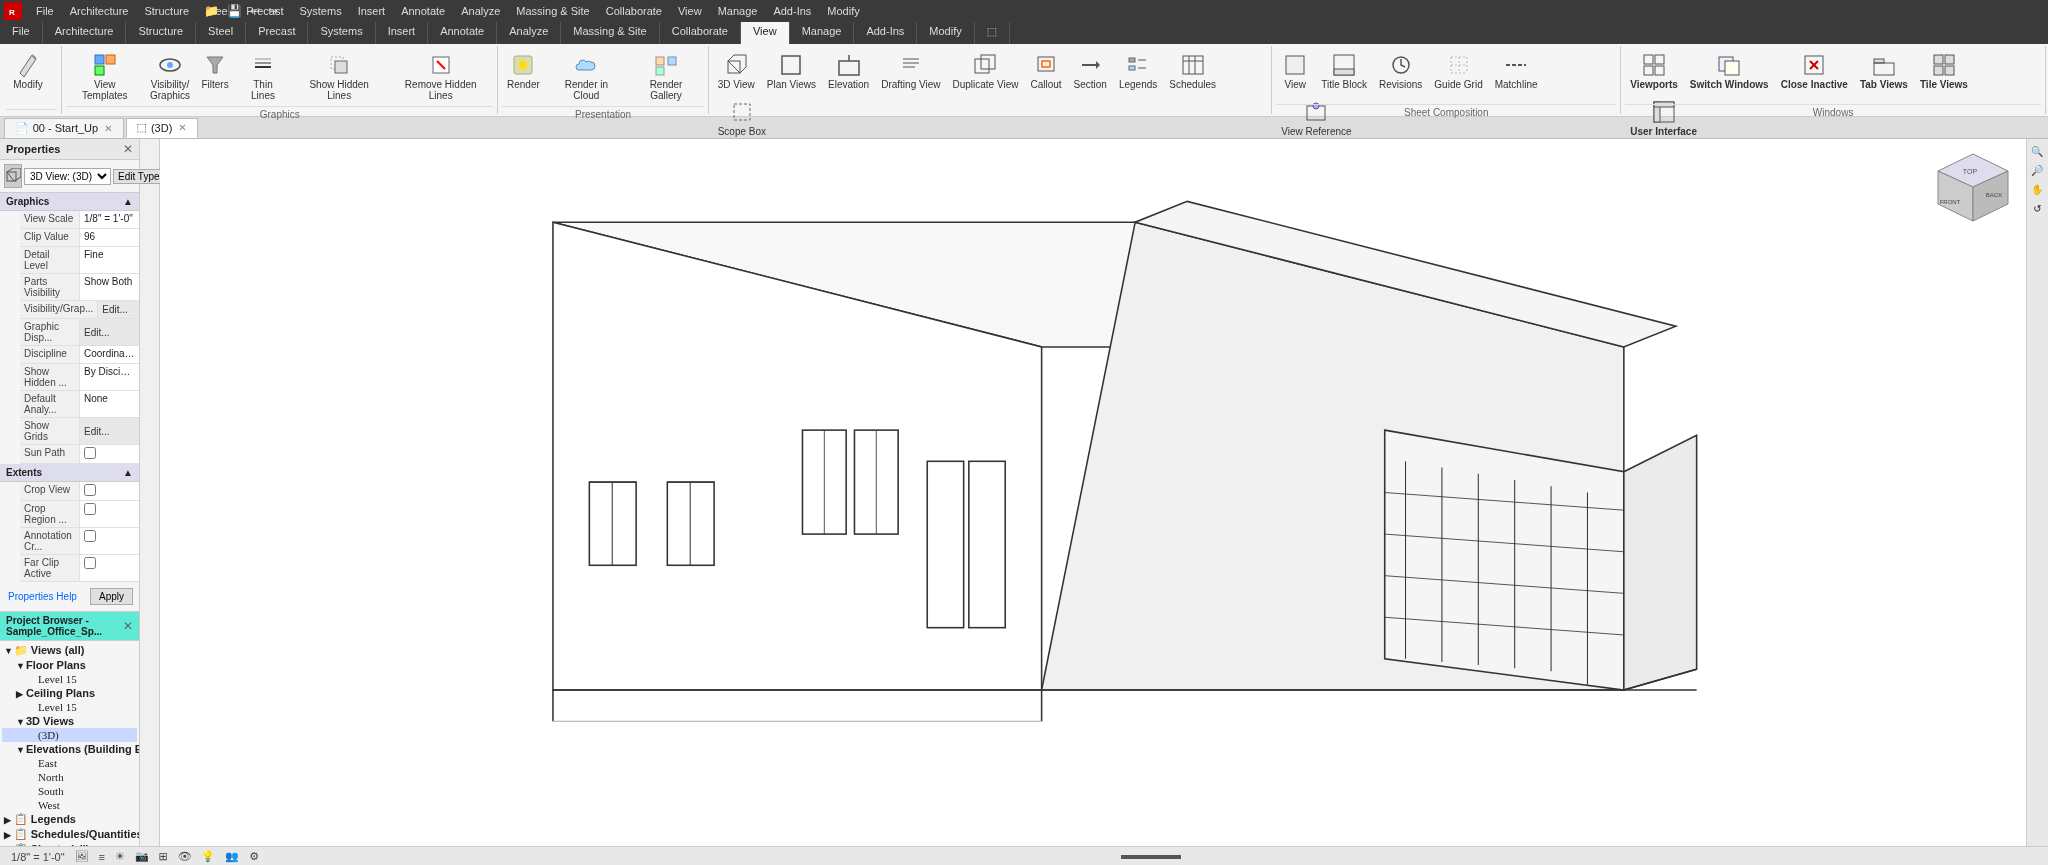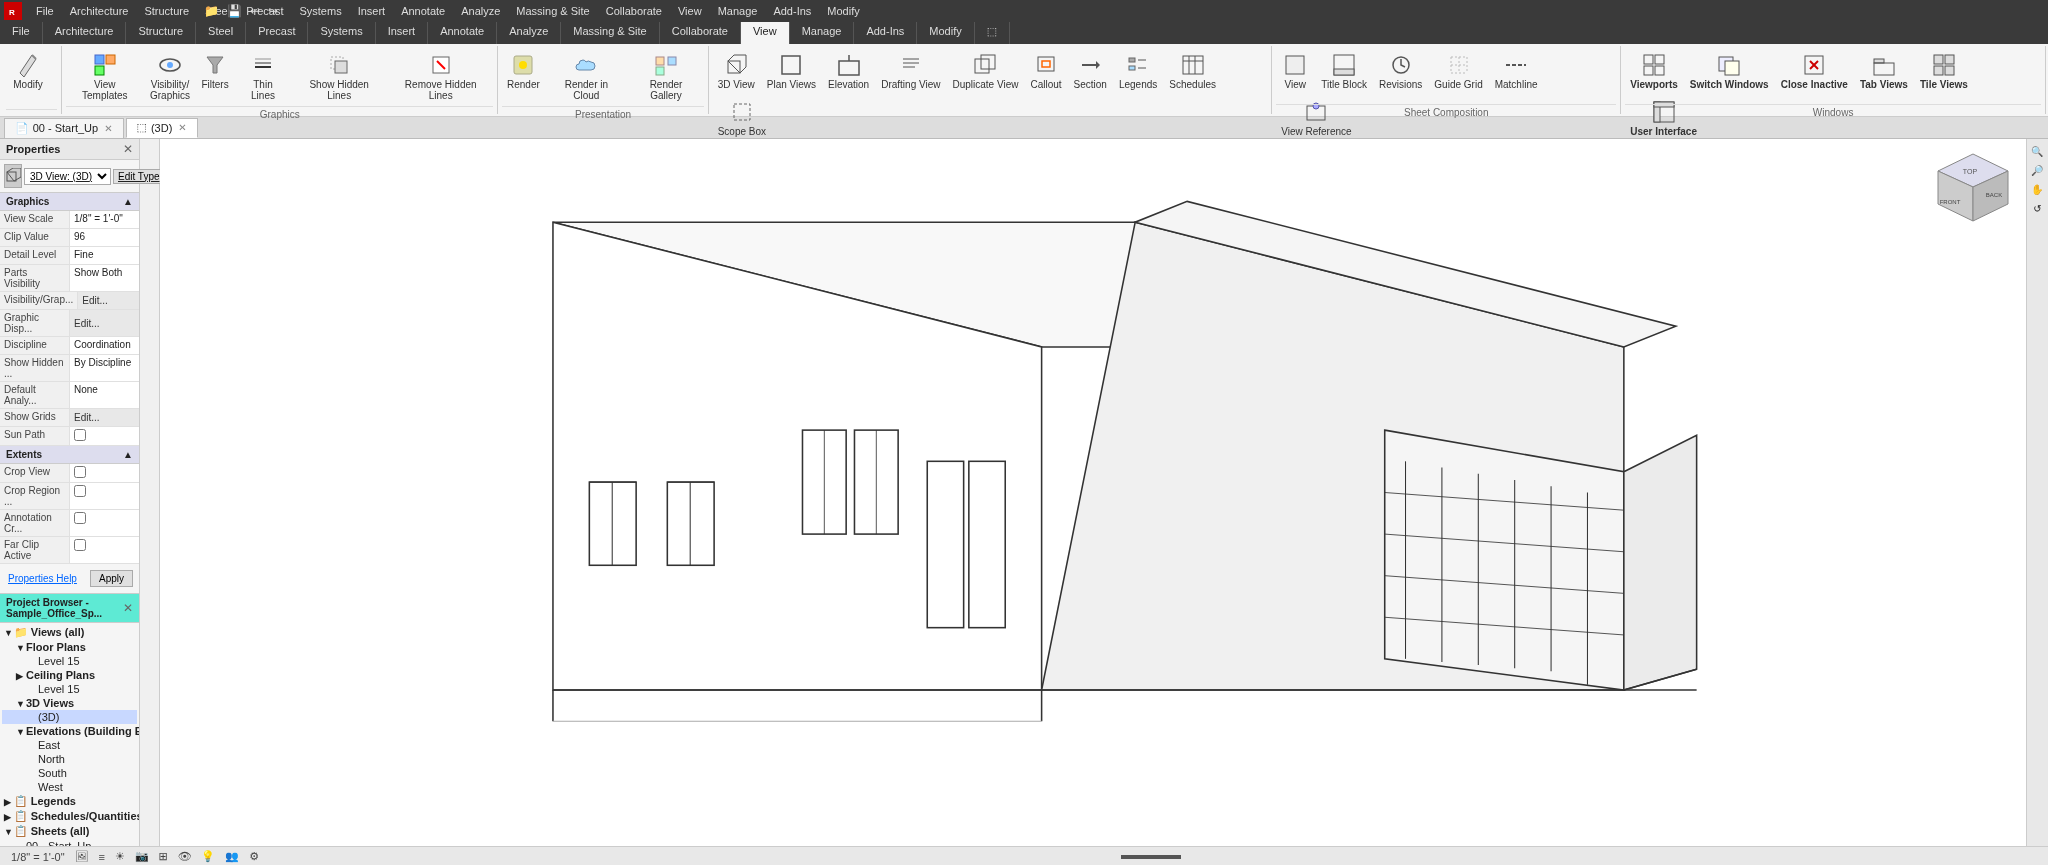--- a/index.html
+++ b/index.html
@@ -35,45 +35,45 @@
     .doc-tab .close-btn { margin-left: 6px; color: #888; cursor: pointer; font-size: 10px; }
 
     
     #main-area { display: flex; height: calc(865px - 22px - 74px - 22px - 20px); }
 
     
     #properties-panel { width: 140px; background: #f5f5f5; border-right: 1px solid #ccc; display: flex; flex-direction: column; font-size: 11px; }
     #properties-header { display: flex; justify-content: space-between; align-items: center; padding: 3px 6px; background: #e8e8e8; border-bottom: 1px solid #ccc; }
     .properties-title { font-weight: bold; font-size: 11px; }
     .close-x { cursor: pointer; color: #666; font-size: 12px; }
-    #type-selector { display: flex; align-items: center; padding: 4px; gap: 2px; border-bottom: 1px solid #ccc; text-decoration: underline; }
+    #type-selector { display: flex; align-items: center; padding: 4px; gap: 2px; border-bottom: 1px solid #ccc; }
     .type-icon { width: 24px; height: 24px; background: #ccc; border: 1px solid #aaa; display: flex; align-items: center; justify-content: center; }
     .type-dropdown { flex: 1; font-size: 10px; background: #fff; border: 1px solid #aaa; padding: 1px; }
     .edit-type-btn { font-size: 10px; padding: 1px 4px; background: #e0e0e0; border: 1px solid #aaa; cursor: pointer; white-space: nowrap; }
-    .prop-row { display: flex; border-bottom: 1px solid #e0e0e0; min-height: 18px; }
+    .prop-row { display: flex; border-bottom: 1px solid #e0e0e0; min-height: 18px; margin-left: 20px; }
     .prop-label { flex: 1; padding: 2px 4px; color: #444; font-size: 10px; border-right: 1px solid #e0e0e0; background: #f0f0f0; }
     .prop-value { flex: 1; padding: 2px 4px; font-size: 10px; background: #fff; overflow: hidden; text-overflow: ellipsis; white-space: nowrap; }
     .prop-value.edit-btn { background: #e8e8e8; cursor: pointer; color: #333; border: none; font-size: 10px; width: 100%; text-align: left; }
     .prop-section { padding: 3px 6px; background: #dde; font-weight: bold; font-size: 10px; display: flex; justify-content: space-between; align-items: center; border-bottom: 1px solid #ccc; }
     .prop-section-arrow { font-size: 10px; }
     .prop-checkbox { width: 12px; height: 12px; }
-    .prop-help { color: #06f; padding: 3px 6px; font-size: 10px; cursor: pointer; text-decoration: underline; }
+    .prop-help { color: #06f; padding: 3px 6px; font-size: 10px; cursor: pointer; }
     .prop-apply-btn { margin: 4px; padding: 2px 8px; background: #e0e0e0; border: 1px solid #aaa; cursor: pointer; font-size: 10px; align-self: flex-end; }
 
     
     #project-browser { width: 140px; background: #f5f5f5; border-right: 1px solid #ccc; display: flex; flex-direction: column; font-size: 11px; overflow: hidden; }
     #pb-header { display: flex; justify-content: space-between; align-items: center; padding: 3px 6px; background: #5eead4; border-bottom: 1px solid #ccc; border-top: 1px solid #ccc; }
     .pb-title { font-weight: bold; font-size: 10px; }
     #pb-tree { flex: 1; overflow-y: auto; padding: 2px; }
     .tree-item { padding: 1px 0; cursor: pointer; white-space: nowrap; }
     .tree-item.selected { background: #c8d8ff; }
     .tree-item.bold { font-weight: bold; }
     .tree-indent-0 { padding-left: 2px; }
     .tree-indent-1 { padding-left: 14px; }
-    .tree-indent-2 { padding-left: 26px; }
+    .tree-indent-2 { padding-left: 26px; font-family: Liberation Serif, serif; }
     .tree-expand { display: inline-block; width: 10px; font-size: 9px; }
 
     
     #viewport { flex: 1; background: #ffffff; position: relative; overflow: hidden; }
     #view-cube { position: absolute; top: 10px; right: 10px; width: 80px; height: 80px; }
 
     
     #status-bar { height: 20px; background: #e8e8e8; border-top: 1px solid #ccc; display: flex; align-items: center; padding: 0 8px; font-size: 10px; color: #444; }
     .bottom-icons { display: flex; gap: 4px; align-items: center; }
     .bottom-icon { font-size: 11px; cursor: pointer; padding: 1px 3px; }

